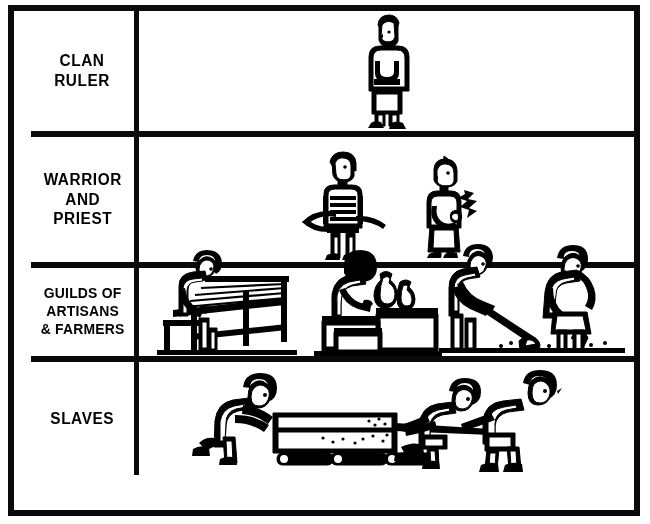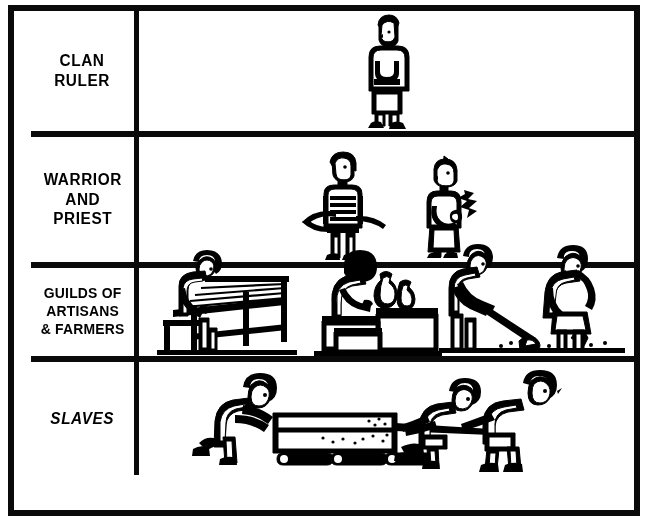--- a/index.html
+++ b/index.html
@@ -30,21 +30,21 @@
     display:flex;
     flex:0 0 auto;
     border-bottom:6px solid #0a0a0a;
     box-sizing:border-box;
     position:relative;
   }
   .row:last-child{border-bottom:none;}
   .row-1{height:126px;}
   .row-2{height:131px;gap:20px;}
   .row-3{height:94px;}
-  .row-4{height:113px;font-style:italic;}
+  .row-4{height:113px;}
 
   .label-cell{
     flex:0 0 108px;
     border-right:5px solid #0a0a0a;
     box-sizing:border-box;
     display:flex;align-items:center;justify-content:center;
     padding:0 4px;
   }
   .label-text{
     text-align:center;

